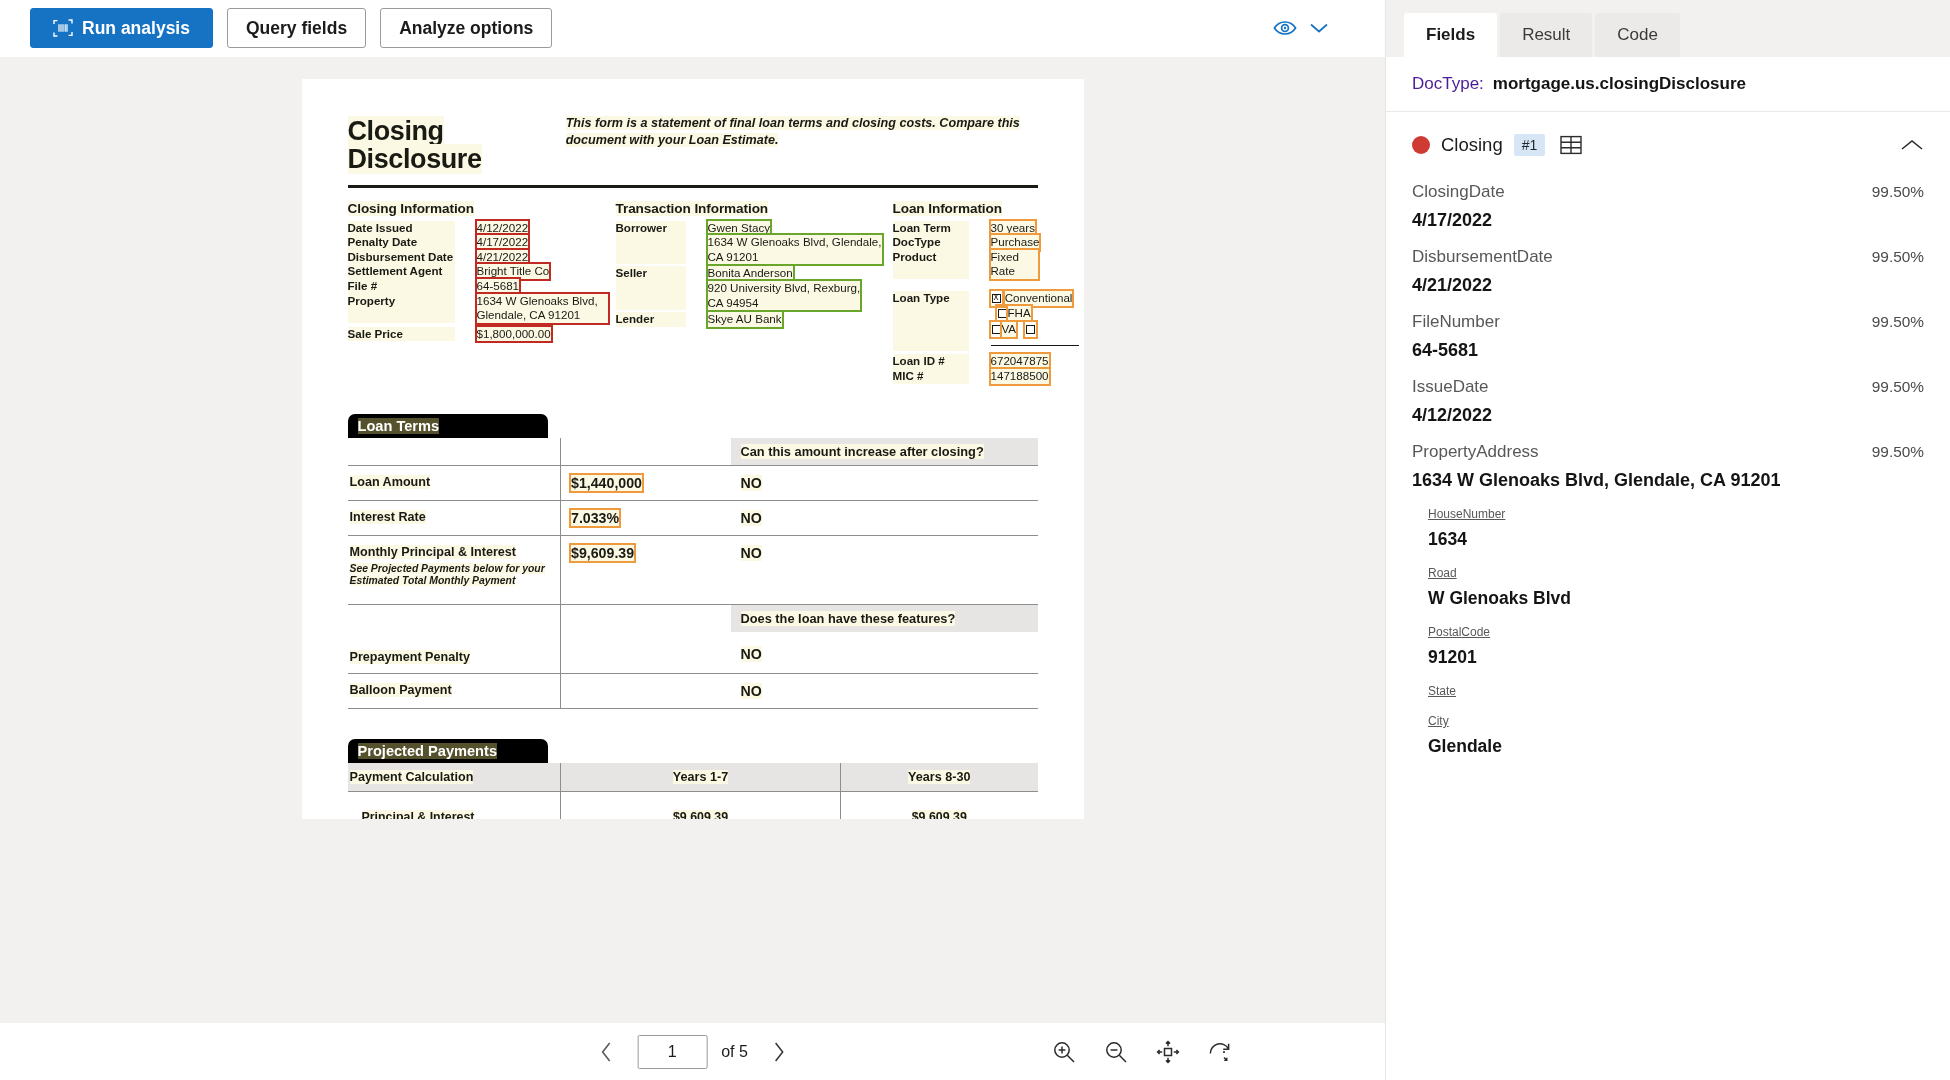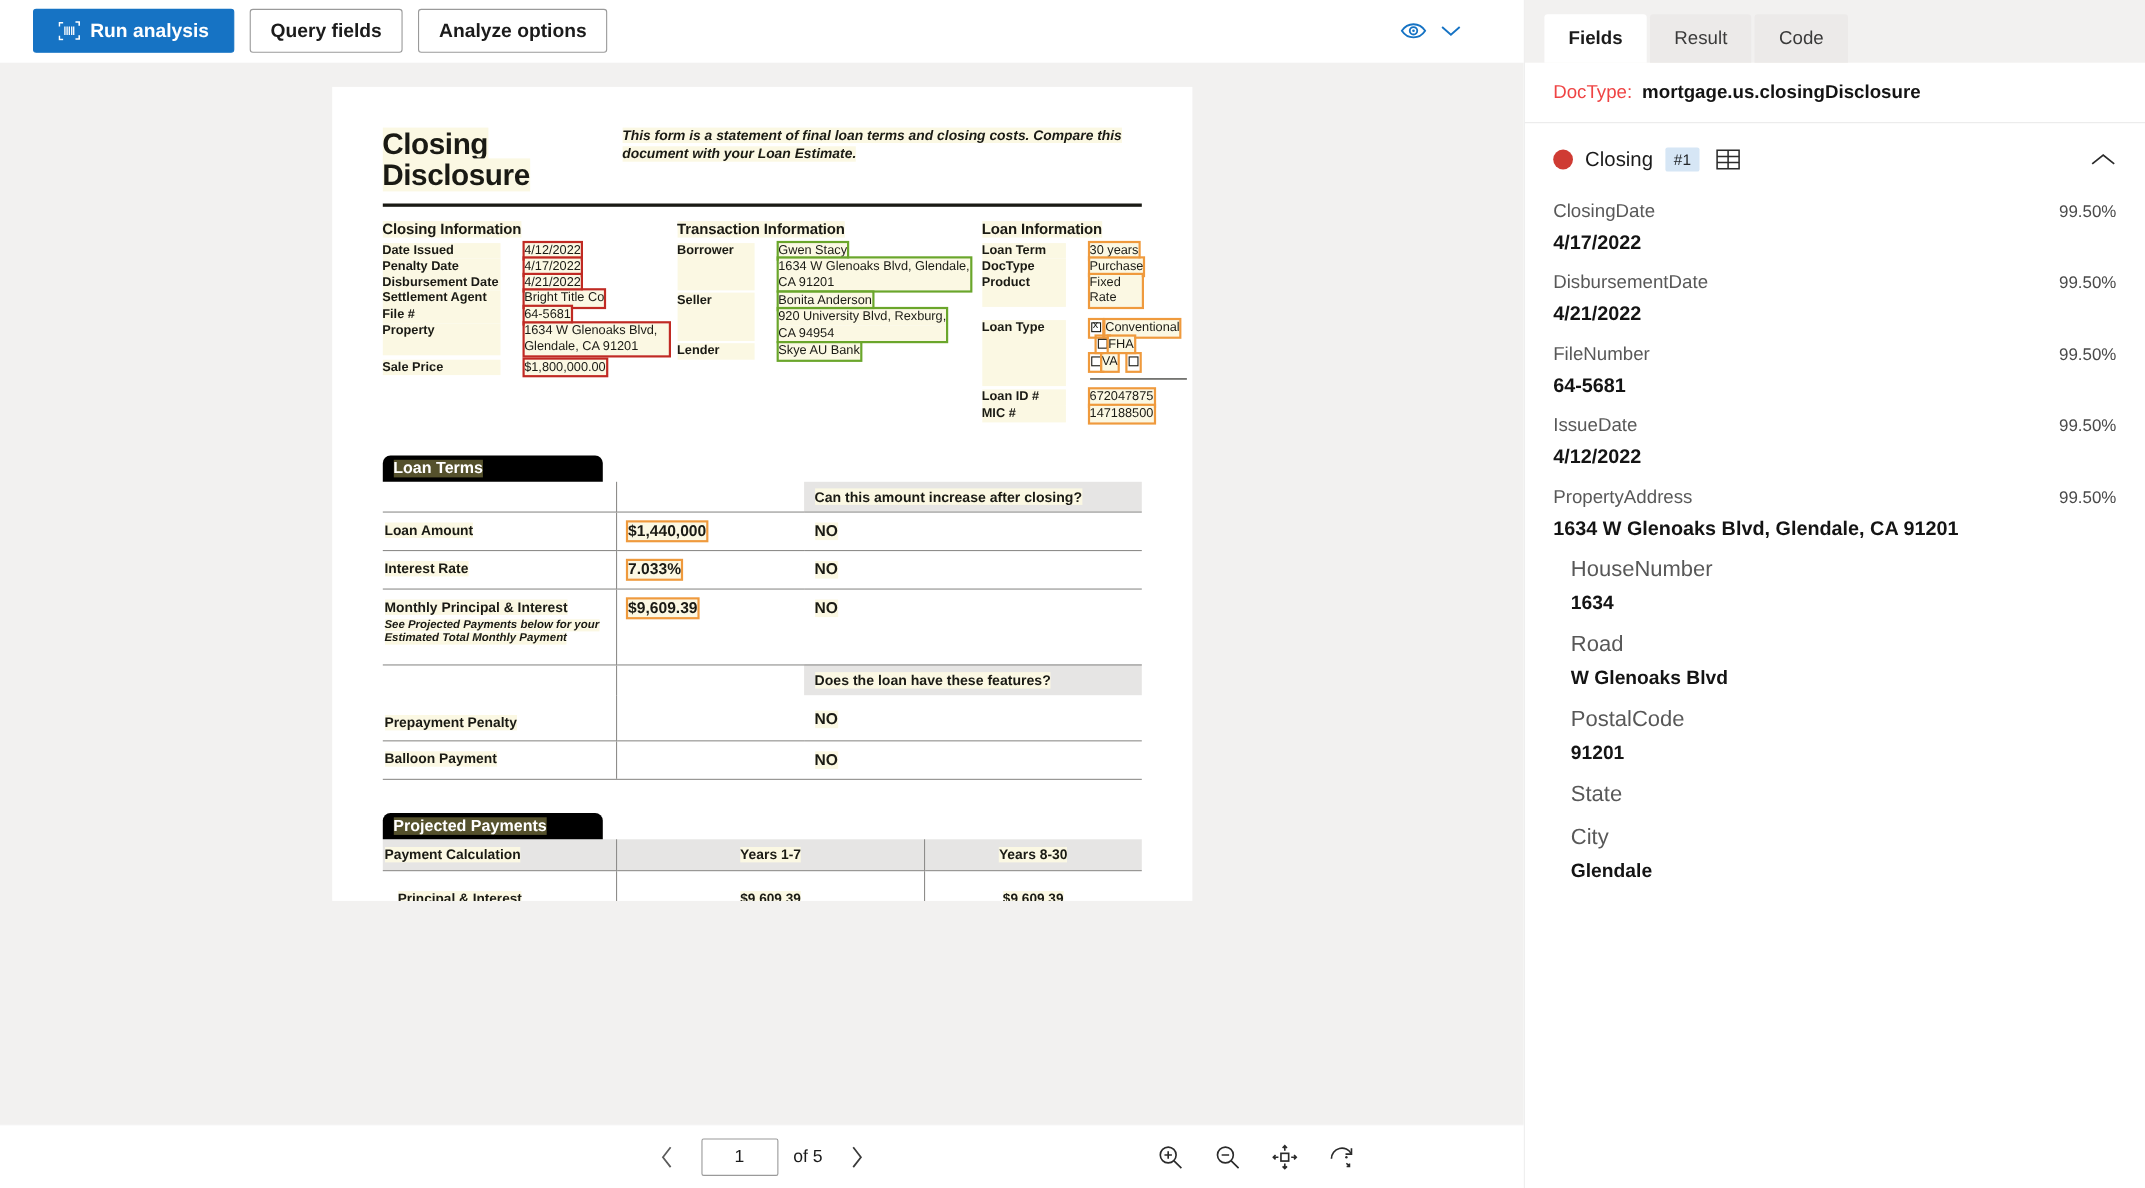--- a/index.html
+++ b/index.html
@@ -112,37 +112,37 @@
   .tabstrip { height: 57px; min-height:57px; background: #f2f1f0; display: flex; align-items: flex-end; padding-left: 18px; }
   .tab {
     height: 44px; padding: 0 22px; display: flex; align-items: center; font-size: 17px;
     color: #3a3a3a; background: #eceae9; cursor: pointer; border-radius: 3px 3px 0 0; margin-right: 3px;
   }
   .tab.active { background: #fff; color: #1b1b1b; font-weight: 700; }
   .doctype-row {
     height: 55px; min-height:55px; display: flex; align-items: center; gap: 9px;
     padding: 0 26px; border-bottom: 1px solid #eaeaea; font-size: 17px;
   }
-  .doctype-lbl { color: #ef4444; }
+  .doctype-lbl { color: #4c1d95; }
   .doctype-val { font-weight: 700; color: #141414; }
 
   .grp-head { display: flex; align-items: center; gap: 11px; padding: 22px 26px 14px 26px; }
   .dot { width: 18px; height: 18px; border-radius: 50%; background: #cf3b33; flex:0 0 auto;}
   .grp-name { font-size: 18.5px; color: #1b1b1b; }
   .grp-badge { background: #d6e6f5; color: #23262a; font-size: 14px; padding: 3px 8px; border-radius: 2px; }
   .grid-ico { margin-left: 4px; display:flex; cursor:pointer; }
   .collapse { margin-left: auto; cursor:pointer; display:flex; color:#2b2b2b; }
 
   .fields { flex: 1; overflow: hidden; padding: 0 26px 0 26px; }
   .f-row { display: flex; align-items: baseline; justify-content: space-between; margin-top: 12px; }
   .f-key { font-size: 17px; color: #585858; }
   .f-conf { font-size: 15.4px; color: #4a4a4a; }
   .f-val { font-size: 18px; font-weight: 700; color: #141414; margin-top: 8px; margin-bottom: 16px; }
   .indent { padding-left: 16px; }
-  .indent .f-key { font-size: 20px; }
+  .indent .f-key { font-size: 12px; text-decoration: underline; }
   .indent .f-val { font-size: 17.5px; }
 </style>
 </head>
 <body>
 
 <div class="app">
 
   <div class="viewer">
 
     <div class="toolbar">

